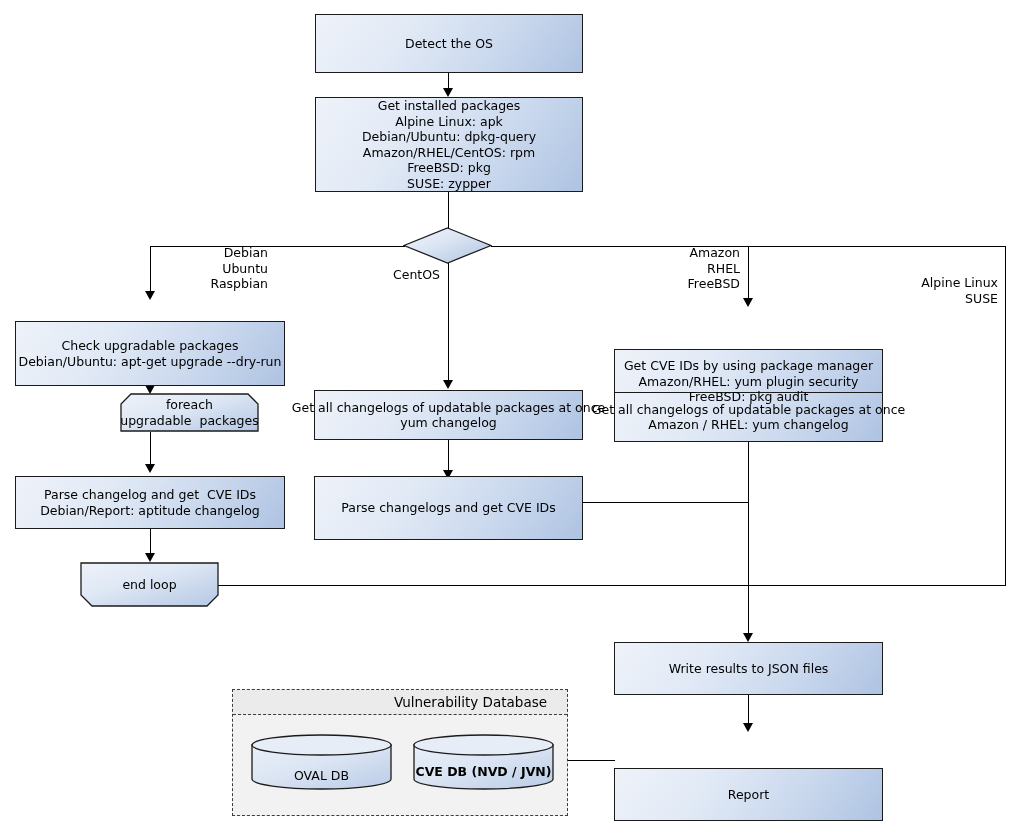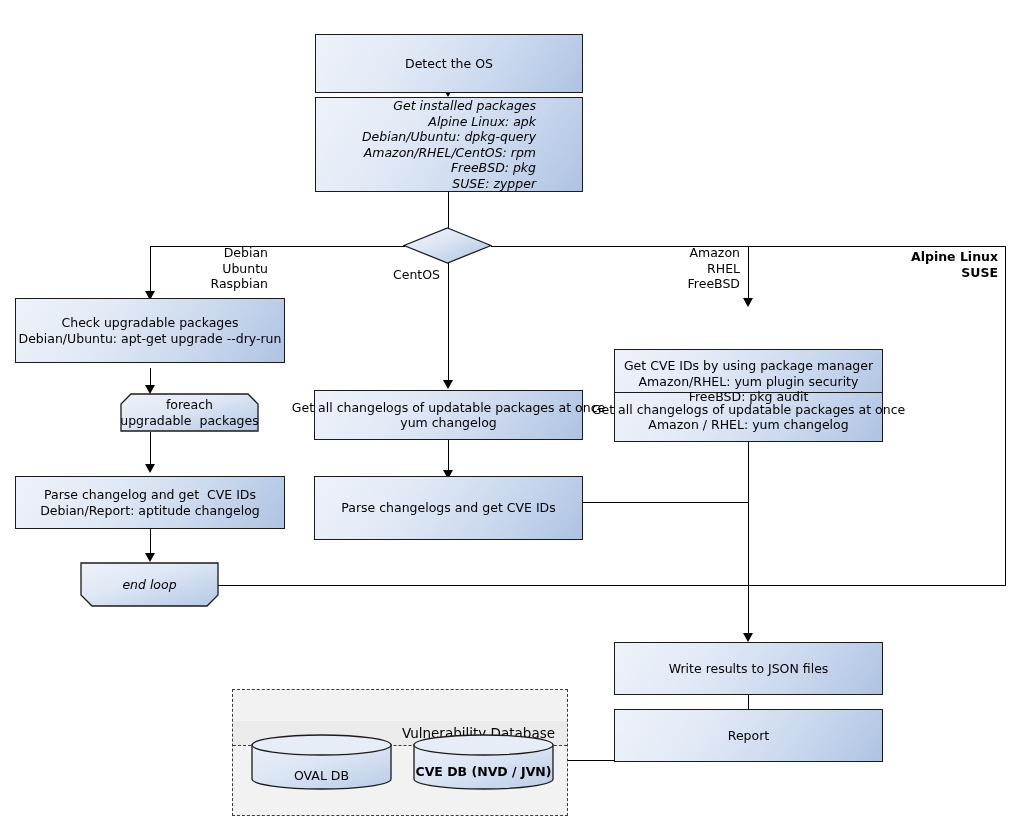--- a/index.html
+++ b/index.html
@@ -95,24 +95,23 @@
     position: absolute;
     left: 0; top: 0;
     right: 0;
     height: 25px;
     background: #ebebeb;
     border-bottom: 1.3px dashed #3c3c3c;
     box-sizing: border-box;
     display: flex;
     align-items: center;
     justify-content: flex-end;
-    padding-right: 12px;
+    padding-right: 20px;
     font-size: 13.5px;
     color: #000000;
-    margin-top: 31px;
   }
 
   
   .cyl {
     position: absolute;
   }
   .cyl svg { display: block; }
   .cyl .cyl-label {
     position: absolute;
     left: 0; right: 0;
@@ -169,26 +168,26 @@
   <div class="arrow" style="left:742.5px; top:384px;"></div>
 
   <div class="ln v" style="left:747.5px; top:442px; height:198px;"></div>
   <div class="arrow" style="left:742.5px; top:633px;"></div>
 
   <div class="ln v" style="left:747.5px; top:695px; height:32px;"></div>
   <div class="arrow" style="left:742.5px; top:723px;"></div>
 
   <div class="ln h" style="left:568px; top:759.5px; width:47px;"></div>
 
-  <div class="node box" style="left:315px; top:14px; width:268px; height:59px;margin-top:20px;">
+  <div class="node box" style="left:315px; top:14px; width:268px; height:59px;">
     <span class="label">Detect the OS</span>
   </div>
 
   <div class="node box" style="left:315px; top:97px; width:268px; height:95px;">
-    <span class="label" style="text-align:right;font-style:italic;">Get installed packages
+    <span class="label" style="text-align:center;">Get installed packages
 Alpine Linux: apk
 Debian/Ubuntu: dpkg-query
 Amazon/RHEL/CentOS: rpm
 FreeBSD: pkg
 SUSE: zypper</span>
   </div>
 
   <div class="diamond" style="left:403px; top:227px; width:89px; height:37px;">
     <svg width="89" height="37" viewBox="0 0 89 37">
       <defs>
@@ -202,24 +201,24 @@
     </svg>
   </div>
 
   <div class="blabel left-al" style="left:158px; top:245px; width:110px;">Debian
 Ubuntu
 Raspbian</div>
   <div class="blabel right-al" style="left:330px; top:267px; width:110px;">CentOS</div>
   <div class="blabel right-al" style="left:630px; top:245px; width:110px;">Amazon
 RHEL
 FreeBSD</div>
-  <div class="blabel right-al" style="left:888px; top:249px; width:110px;font-weight:bold;">Alpine Linux
+  <div class="blabel right-al" style="left:888px; top:275px; width:110px;">Alpine Linux
 SUSE</div>
 
-  <div class="node box" style="left:15px; top:298px; width:270px; height:65px;">
+  <div class="node box" style="left:15px; top:321px; width:270px; height:65px;">
     <span class="label">Check upgradable packages
 Debian/Ubuntu: apt-get upgrade --dry-run</span>
   </div>
 
   <div class="node" style="left:80px; top:393px; width:139px; height:39px;margin-left:40px;">
     <svg class="shape-svg" viewBox="0 0 139 39" preserveAspectRatio="none">
       <defs>
         <linearGradient id="gforeach" x1="0" y1="0" x2="1" y2="1">
           <stop offset="0%" stop-color="#eef2f9"></stop>
           <stop offset="40%" stop-color="#dfe8f5"></stop>
@@ -241,21 +240,21 @@
     <svg class="shape-svg" viewBox="0 0 139 45" preserveAspectRatio="none">
       <defs>
         <linearGradient id="gendloop" x1="0" y1="0" x2="1" y2="1">
           <stop offset="0%" stop-color="#eef2f9"></stop>
           <stop offset="40%" stop-color="#dfe8f5"></stop>
           <stop offset="100%" stop-color="#b5c8e4"></stop>
         </linearGradient>
       </defs>
       <polygon points="1,1 138,1 138,33 127,44 12,44 1,33" fill="url(#gendloop)" stroke="#1b1b1b" stroke-width="1.3" vector-effect="non-scaling-stroke"></polygon>
     </svg>
-    <span class="label" style="font-style:italic;">end loop</span>
+    <span class="label" style="">end loop</span>
   </div>
 
   <div class="node box" style="left:314px; top:390px; width:269px; height:50px;">
     <span class="label">Get all changelogs of updatable packages at once
 yum changelog</span>
   </div>
 
   <div class="node box" style="left:314px; top:476px; width:269px; height:64px;">
     <span class="label">Parse changelogs and get CVE IDs</span>
   </div>
@@ -268,21 +267,21 @@
 
   <div class="node box" style="left:614px; top:392px; width:269px; height:50px;">
     <span class="label">Get all changelogs of updatable packages at once
 Amazon / RHEL: yum changelog</span>
   </div>
 
   <div class="node box" style="left:614px; top:642px; width:269px; height:53px;">
     <span class="label">Write results to JSON files</span>
   </div>
 
-  <div class="node box" style="left:614px; top:709px; width:269px; height:53px;">
+  <div class="node box" style="left:614px; top:768px; width:269px; height:53px;">
     <span class="label">Report</span>
   </div>
 
   <div class="group" style="left:232px; top:689px; width:336px; height:127px;">
     <div class="group-head">Vulnerability Database</div>
 
     <div class="cyl" style="left:18px; top:44px; width:141px; height:56px;">
       <svg width="141" height="56" viewBox="0 0 141 56">
         <defs>
           <linearGradient id="gcyl1" x1="0" y1="0" x2="1" y2="1">

